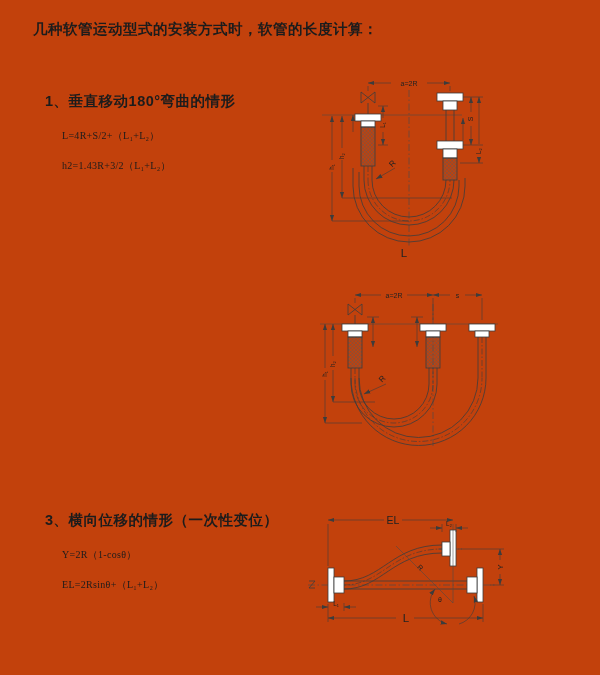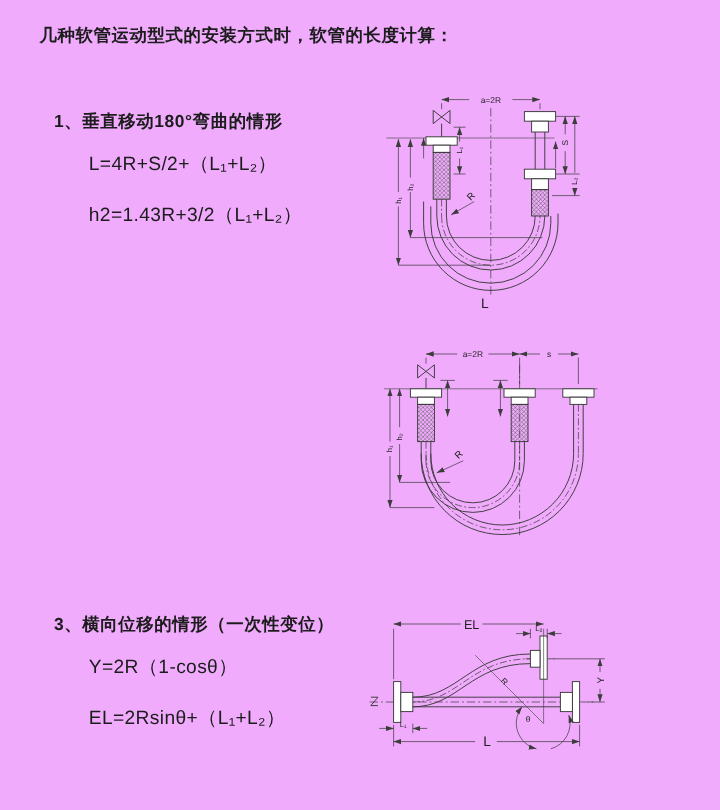--- a/index.html
+++ b/index.html
@@ -1,21 +1,21 @@
 <!DOCTYPE html>
 <html><head>
 <meta charset="utf-8">
 <style>
   html,body{margin:0;padding:0;background:#ffffff;}
-  .page{position:relative;width:600px;height:675px;background:#f0abfc;overflow:hidden;
+  .page{position:relative;width:600px;height:675px;background:#c2410c;overflow:hidden;
         font-family:"Liberation Sans","DejaVu Sans",sans-serif;color:#1c1c1c;}
   .title{position:absolute;left:33px;top:20px;font-size:14.5px;font-weight:600;letter-spacing:.5px;}
   .sec{position:absolute;left:45px;width:262px;}
   .sec .h{margin:0 0 10px 0;font-size:14.5px;font-weight:600;letter-spacing:.5px;}
-  .sec .f{margin:12px;padding-left:17px;line-height:30px;font-size:16px;font-weight:400;letter-spacing:.3px;}
+  .sec .f{margin:0;padding-left:17px;line-height:30px;font-size:10px;font-weight:400;letter-spacing:.3px;font-family:Liberation Serif, serif;}
   .dwg{position:absolute;}
   
   .ln{stroke:#3c3c3c;stroke-width:.8;fill:none;}
   .thin{stroke:#4a4a4a;stroke-width:.55;fill:none;}
   .dim{stroke:#3c3c3c;stroke-width:.6;fill:none;}
   .cl{stroke:#4a4a4a;stroke-width:.65;fill:none;stroke-dasharray:7 2.5 1.5 2.5;}
   .hd{stroke:#3c3c3c;stroke-width:.6;fill:none;stroke-dasharray:6 2 1.5 2;}
   .fl{fill:#ffffff;stroke:#3c3c3c;stroke-width:.8;}
   .br{stroke:#3c3c3c;stroke-width:.8;}
   text{fill:#222;font-family:"Liberation Sans","DejaVu Sans",sans-serif;}

